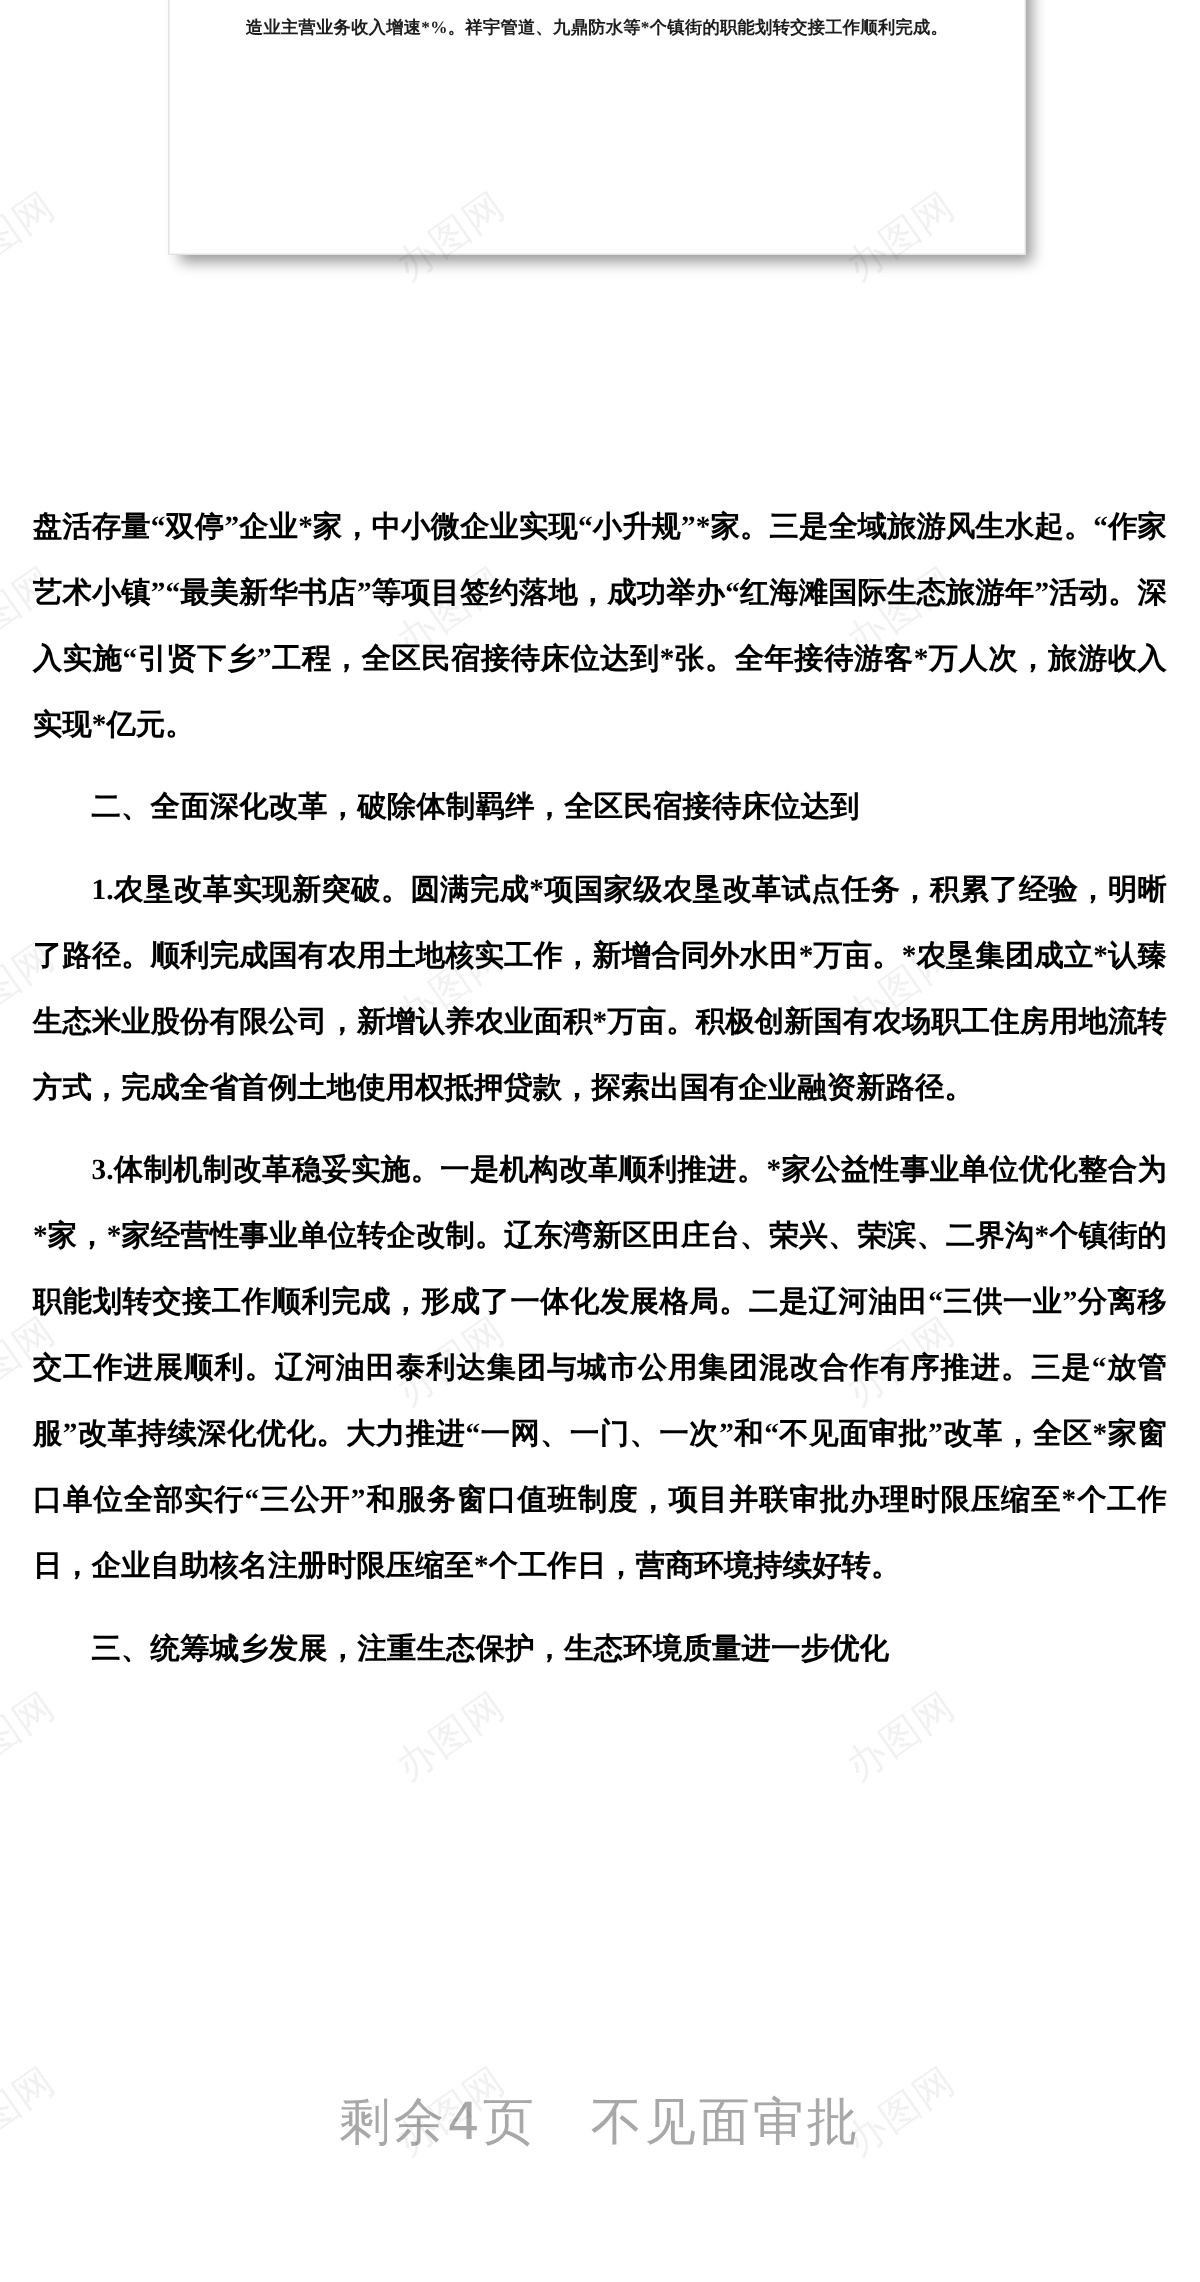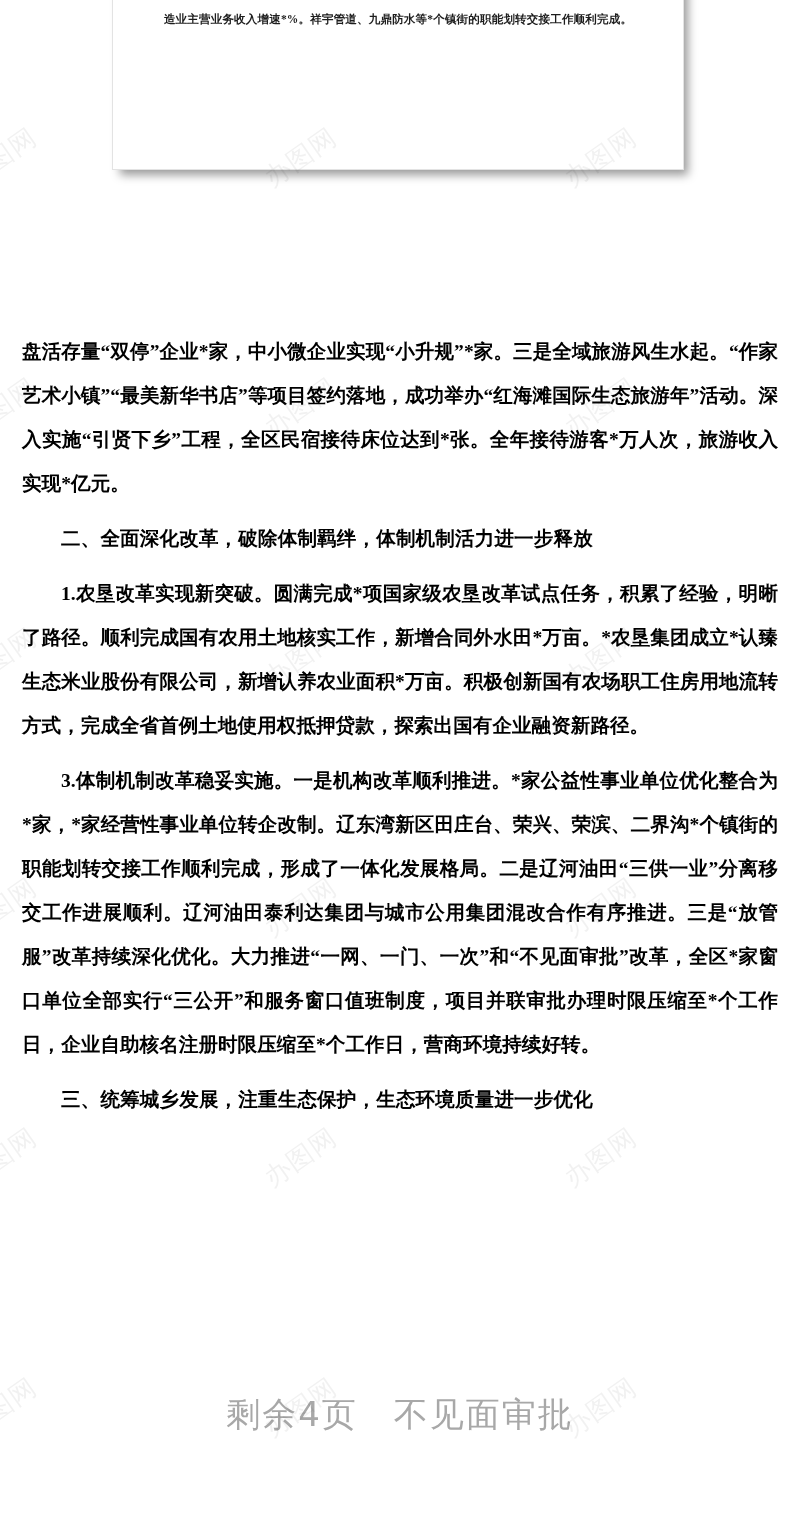--- a/index.html
+++ b/index.html
@@ -120,21 +120,21 @@
 <div class="page-card-wrap">
   <div class="page-card"></div>
   <div class="page-card-text">造业主营业务收入增速*%。祥宇管道、九鼎防水等*个镇街的职能划转交接工作顺利完成。</div>
 </div>
 
 <div class="doc-body">
 
   <p class="para">盘活存量“双停”企业*家，中小微企业实现“小升规”*家。三是全域旅游风生水起。“作家艺术小镇”“最美新华书店”等项目签约落地，成功举办“红海滩国际生态旅游年”活动。深入实施“引贤下乡”工程，全区民宿接待床位达到*张。全年接待游客*万人次，旅游收入实现*亿元。</p>
 
 
-  <p class="heading gap-big">二、全面深化改革，破除体制羁绊，体制机制活力进一步释放</p>
+  <p class="heading gap-big">二、全面深化改革，破除体制羁绊，全区民宿接待床位达到</p>
 
   <p class="para indent"><span class="lead">1.农垦改革实现新突破。</span><span>圆满完成*项国家级农垦改革试点任务，积累了经验，明晰了路径。顺利完成国有农用土地核实工作，新增合同外水田*万亩。*农垦集团成立*认臻生态米业股份有限公司，新增认养农业面积*万亩。积极创新国有农场职工住房用地流转方式，完成全省首例土地使用权抵押贷款，探索出国有企业融资新路径。</span></p>
 
   <p class="para indent"><span class="lead">3.体制机制改革稳妥实施。</span><span>一是机构改革顺利推进。*家公益性事业单位优化整合为*家，*家经营性事业单位转企改制。辽东湾新区田庄台、荣兴、荣滨、二界沟*个镇街的职能划转交接工作顺利完成，形成了一体化发展格局。二是辽河油田“三供一业”分离移交工作进展顺利。辽河油田泰利达集团与城市公用集团混改合作有序推进。三是“放管服”改革持续深化优化。大力推进“一网、一门、一次”和“不见面审批”改革，全区*家窗口单位全部实行“三公开”和服务窗口值班制度，项目并联审批办理时限压缩至*个工作日，企业自助核名注册时限压缩至*个工作日，营商环境持续好转。</span></p>
 
   <p class="heading gap-big">三、统筹城乡发展，注重生态保护，生态环境质量进一步优化</p>
 </div>
 
 <div class="footer-note">剩余4页　不见面审批</div>
 

